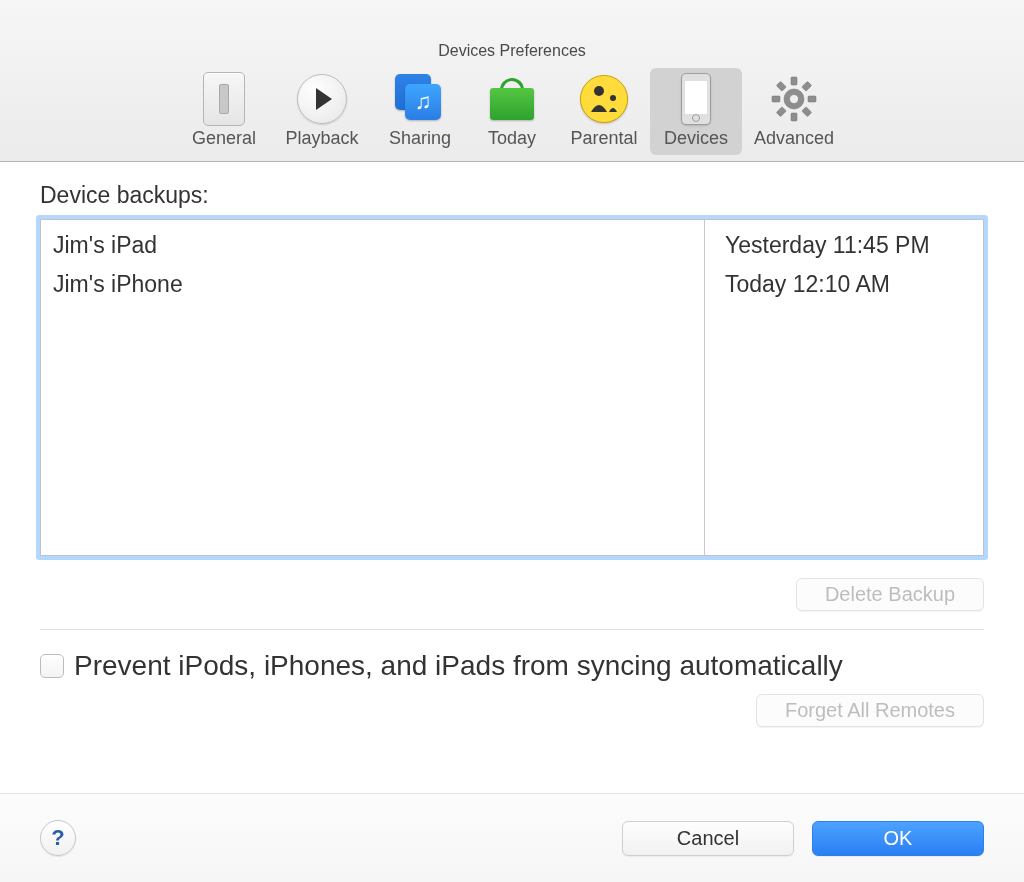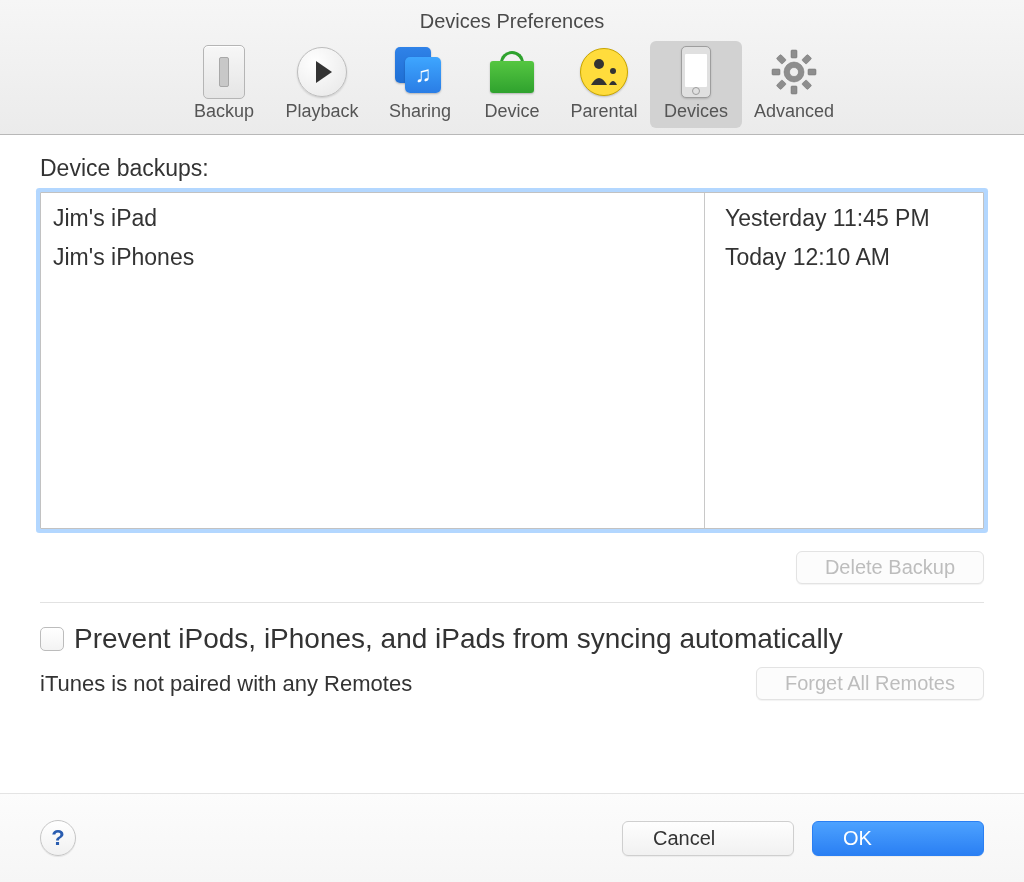--- a/index.html
+++ b/index.html
@@ -17,23 +17,24 @@
   }
   
   .toolbar {
     background: linear-gradient(to bottom, #f6f6f6 0%, #ebebeb 100%);
     border-bottom: 1px solid #b8b8b8;
     padding-top: 6px;
     padding-bottom: 6px;
     text-align: center;
   }
   .window-title {
-    font-size: 20px;
+    font-size: 16px;
     color: #4a4a4a;
     padding: 4px 0 8px 0;
+    margin-top: 32px;
   }
   .toolbar-items {
     display: flex;
     justify-content: center;
     gap: 0;
   }
   .toolbar-item {
     width: 84px;
     text-align: center;
     padding: 4px 4px 6px 4px;
@@ -236,38 +237,38 @@
     font-size: 22px;
     font-weight: 600;
     display:flex; align-items:center; justify-content:center;
     box-shadow: 0 1px 1px rgba(0,0,0,0.08);
   }
   .footer-buttons {
     margin-left: auto;
     display: flex;
     gap: 18px;
   }
-  .footer-buttons .mac-button { min-width: 110px; padding:5px 30px; }
+  .footer-buttons .mac-button { min-width: 110px; text-align:center; padding:5px 30px; }
 </style>
 </head>
 <body>
 
 <div class="window">
 
   <div class="toolbar">
     <div class="window-title">Devices Preferences</div>
     <div class="toolbar-items">
 
       <div class="toolbar-item">
         <div class="toolbar-icon-slot">
           <div class="icon-general">
               <div class="icon-general-inner"></div>
             </div>
         </div>
-        <div class="toolbar-label">Backup</div>
+        <div class="toolbar-label">General</div>
       </div>
 
       <div class="toolbar-item wider">
         <div class="toolbar-icon-slot">
           <div class="icon-play">
               <div class="icon-play-tri"></div>
             </div>
         </div>
         <div class="toolbar-label">Playback</div>
       </div>
@@ -282,21 +283,21 @@
         <div class="toolbar-label">Sharing</div>
       </div>
 
       <div class="toolbar-item">
         <div class="toolbar-icon-slot">
           <div class="icon-store">
               <div class="icon-store-handle"></div>
               <div class="icon-store-bag"></div>
             </div>
         </div>
-        <div class="toolbar-label">Device</div>
+        <div class="toolbar-label">Today</div>
       </div>
 
       <div class="toolbar-item">
         <div class="toolbar-icon-slot">
           <div class="icon-parental">
             <svg viewBox="0 0 46 46" width="46" height="46">
               <circle cx="18" cy="15" r="5" fill="#333"></circle>
               <path d="M10 36 q8 -14 16 0 z" fill="#333"></path>
               <circle cx="32" cy="22" r="3" fill="#333"></circle>
               <path d="M28 36 q4 -8 8 0 z" fill="#333"></path>
@@ -338,41 +339,40 @@
     </div>
   </div>
 
   <div class="content">
 
     <div class="section-label">Device backups:</div>
 
     <div class="backups-box">
       <div class="backups-col-name">
         <div class="backup-row">Jim's iPad</div>
-        <div class="backup-row">Jim's iPhones</div>
+        <div class="backup-row">Jim's iPhone</div>
       </div>
       <div class="backups-col-time">
         <div class="backup-row">Yesterday 11:45 PM</div>
         <div class="backup-row">Today 12:10 AM</div>
       </div>
     </div>
 
     <div class="button-row-right">
       <div class="mac-button disabled">Delete Backup</div>
     </div>
 
     <hr class="divider">
 
     <div class="checkbox-row">
       <div class="mac-checkbox"></div>
       <span>Prevent iPods, iPhones, and iPads from syncing automatically</span>
     </div>
 
     <div class="remotes-row">
-      <span>iTunes is not paired with any Remotes</span>
       <span class="spacer"></span>
       <div class="mac-button disabled">Forget All Remotes</div>
     </div>
 
   </div>
 
   <div class="footer-bar">
     <div class="help-button">?</div>
     <div class="footer-buttons">
       <div class="mac-button">Cancel</div>

